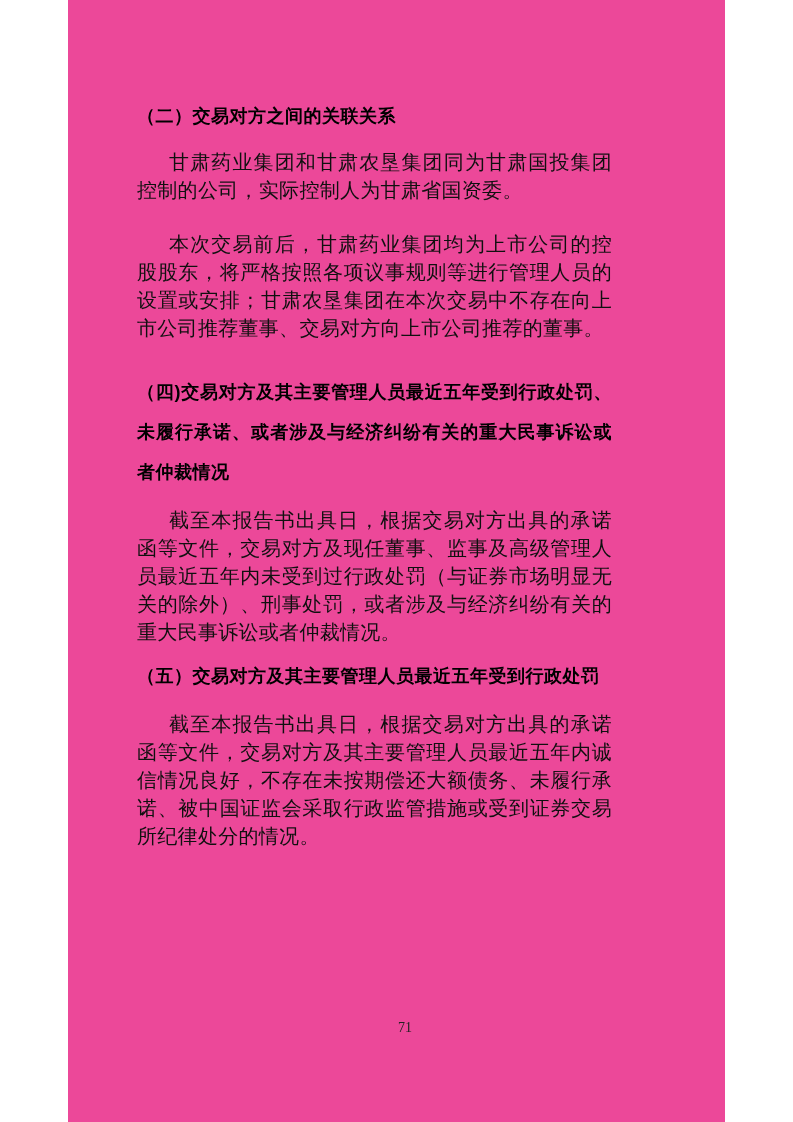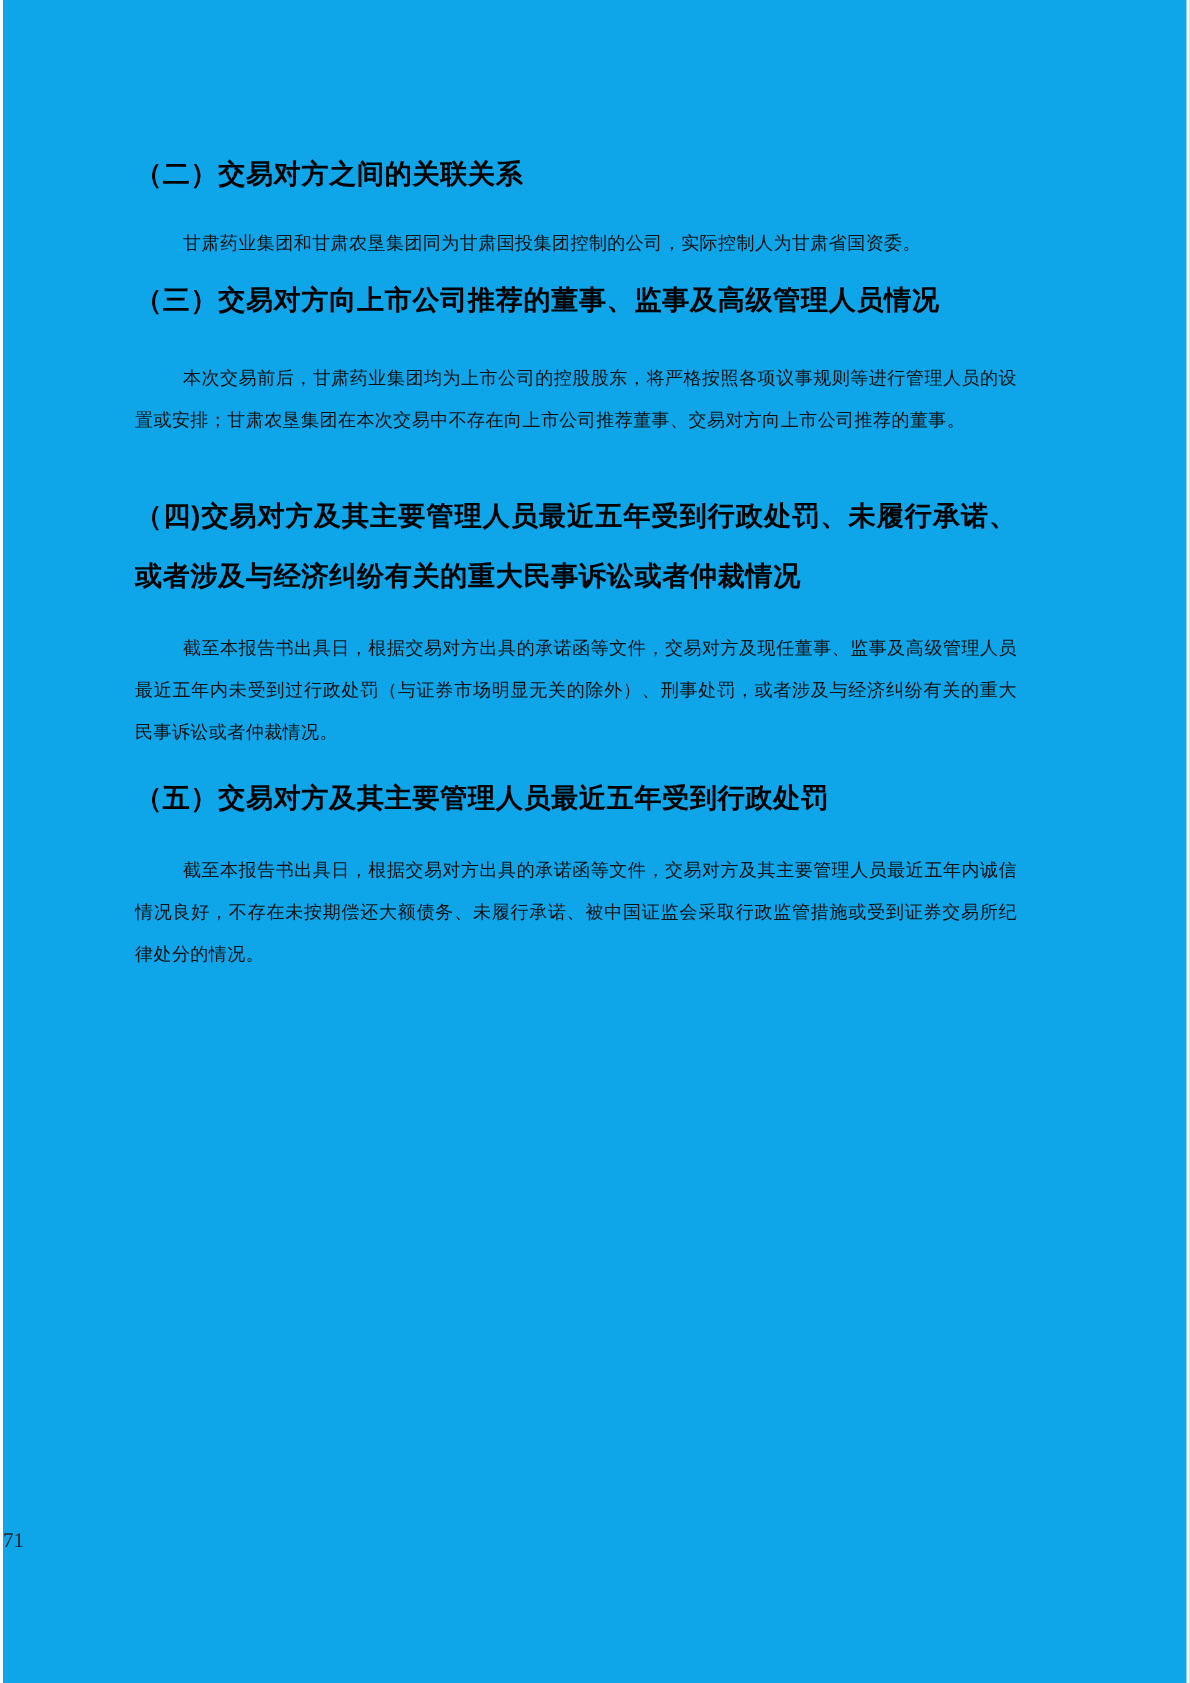--- a/index.html
+++ b/index.html
@@ -2,85 +2,84 @@
 <html lang="zh"><head>
 <meta charset="utf-8">
 <style>
   html, body {
     margin: 0;
     padding: 0;
     background: #ffffff;
   }
   .page {
     position: relative;
-    width: 789px;
+    width: 657px;
     height: 1122px;
     margin: 0 auto;
-    background: #0ea5e9;
+    background: #ec4899;
     box-sizing: border-box;
-    padding: 104px 113px 0 88px;
+    padding: 104px 113px 0 69px;
     overflow: hidden;
   }
   .section { margin: 0; }
   .section-heading {
     margin: 0;
     color: #000000;
     font-family: "Liberation Sans", "DejaVu Sans", sans-serif;
     font-weight: bold;
     font-size: 18px;
     line-height: 24px;
     letter-spacing: 0.5px;
     text-align: justify;
   }
   .body-par {
     margin: 18px 0 0 0;
     color: #101010;
     font-family: "Liberation Serif", "DejaVu Serif", serif;
-    font-size: 12px;
+    font-size: 20px;
     line-height: 28px;
     text-indent: 32px;
     text-align: justify;
     letter-spacing: 0.3px;
   }
   
   #sections .section:nth-child(1) { margin-top: 0; }
   #sections .section:nth-child(1) .body-par { margin-top: 20px; }
   #sections .section:nth-child(2) { margin-top: 12px; }
   #sections .section:nth-child(2) .body-par { margin-top: 26px; }
   #sections .section:nth-child(3) { margin-top: 30px; }
   #sections .section:nth-child(3) .section-heading { line-height: 40px; }
   #sections .section:nth-child(3) .body-par { margin-top: 14px; }
   #sections .section:nth-child(4) { margin-top: 18px; }
   #sections .section:nth-child(4) .body-par { margin-top: 22px; }
 
   .page-number {
     position: absolute;
-    left: 0;
+    left: 17px;
     right: 0;
     top: 1020px;
-    text-align: left;
+    text-align: center;
     font-family: "Liberation Serif", "DejaVu Serif", serif;
     font-size: 14px;
     color: #222222;
   }
 </style>
 </head>
 <body>
 
 <div class="page">
   <div id="sections">
   <div class="section">
     <h2 class="section-heading">（二）交易对方之间的关联关系</h2>
     <div>
           <p class="body-par">甘肃药业集团和甘肃农垦集团同为甘肃国投集团控制的公司，实际控制人为甘肃省国资委。</p>
         </div>
   </div>
 
   <div class="section">
-    <h2 class="section-heading">（三）交易对方向上市公司推荐的董事、监事及高级管理人员情况</h2>
     <div>
           <p class="body-par">本次交易前后，甘肃药业集团均为上市公司的控股股东，将严格按照各项议事规则等进行管理人员的设置或安排；甘肃农垦集团在本次交易中不存在向上市公司推荐董事、交易对方向上市公司推荐的董事。</p>
         </div>
   </div>
 
   <div class="section">
     <h2 class="section-heading">（四)交易对方及其主要管理人员最近五年受到行政处罚、未履行承诺、或者涉及与经济纠纷有关的重大民事诉讼或者仲裁情况</h2>
     <div>
           <p class="body-par">截至本报告书出具日，根据交易对方出具的承诺函等文件，交易对方及现任董事、监事及高级管理人员最近五年内未受到过行政处罚（与证券市场明显无关的除外）、刑事处罚，或者涉及与经济纠纷有关的重大民事诉讼或者仲裁情况。</p>
         </div>

